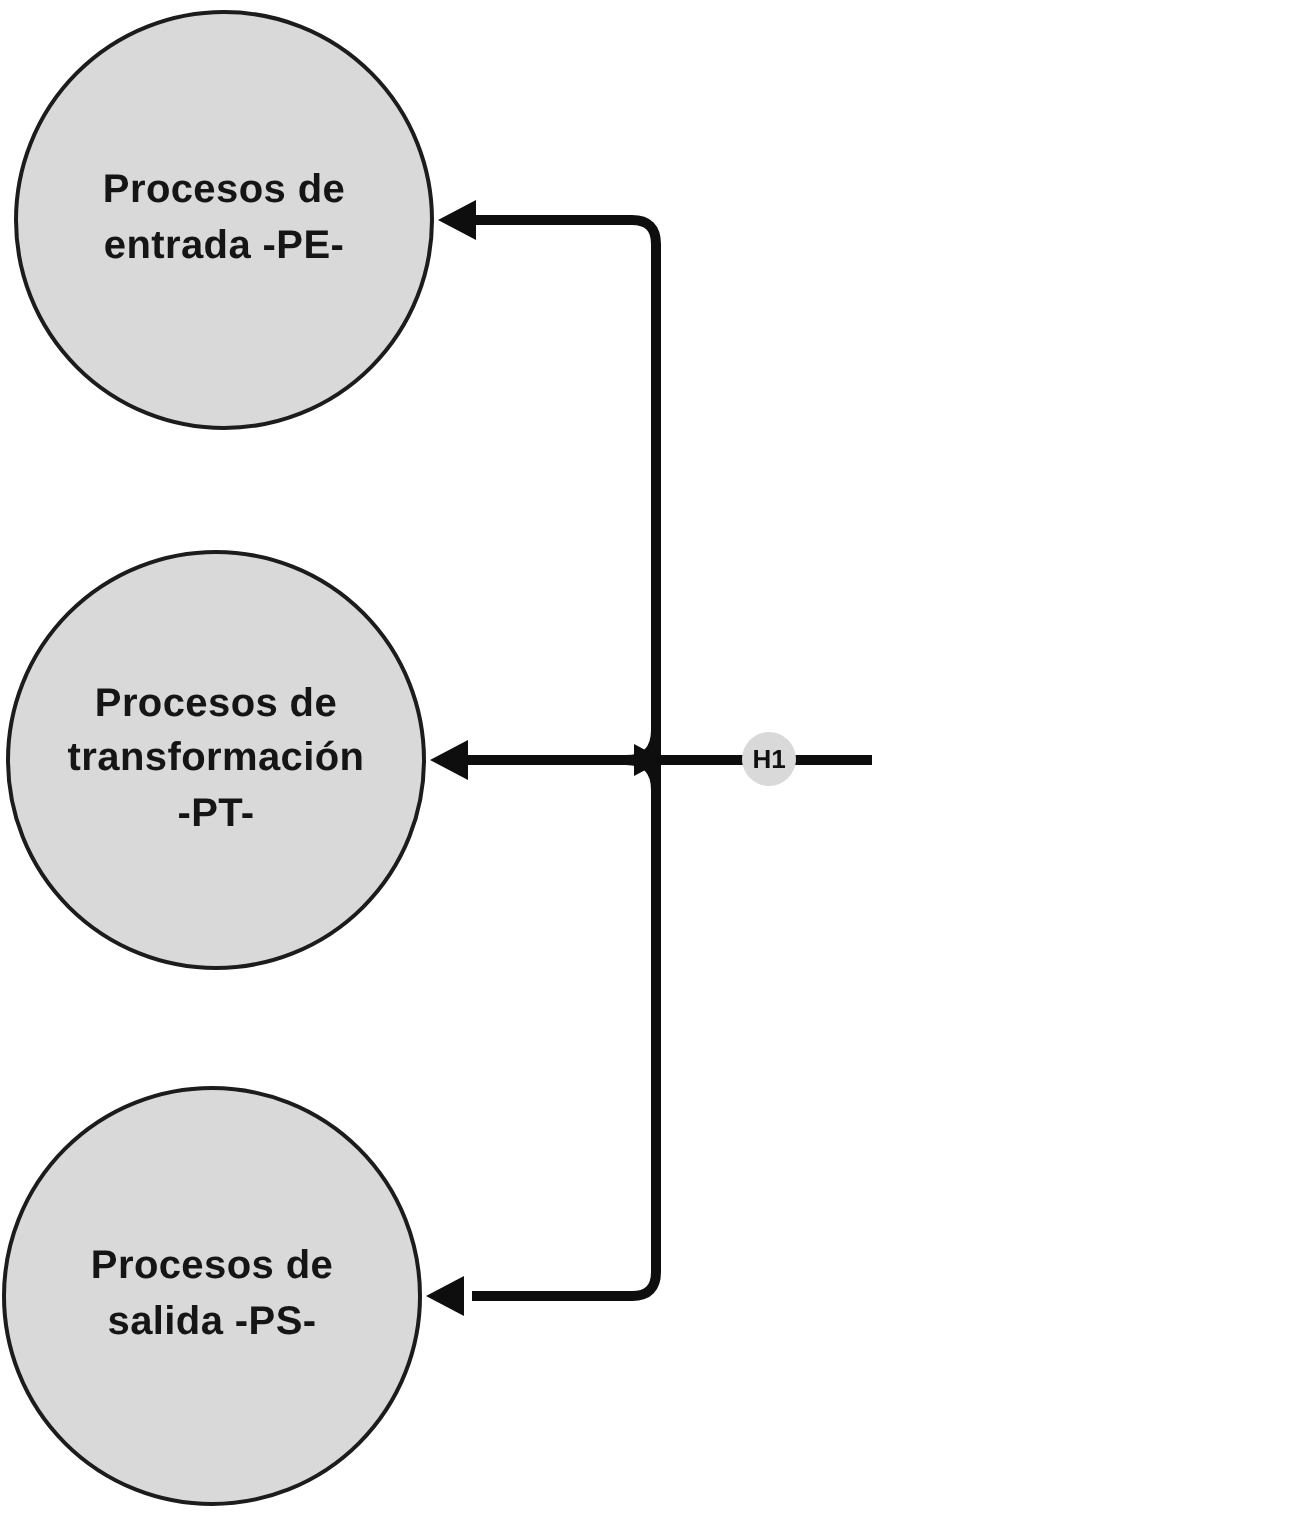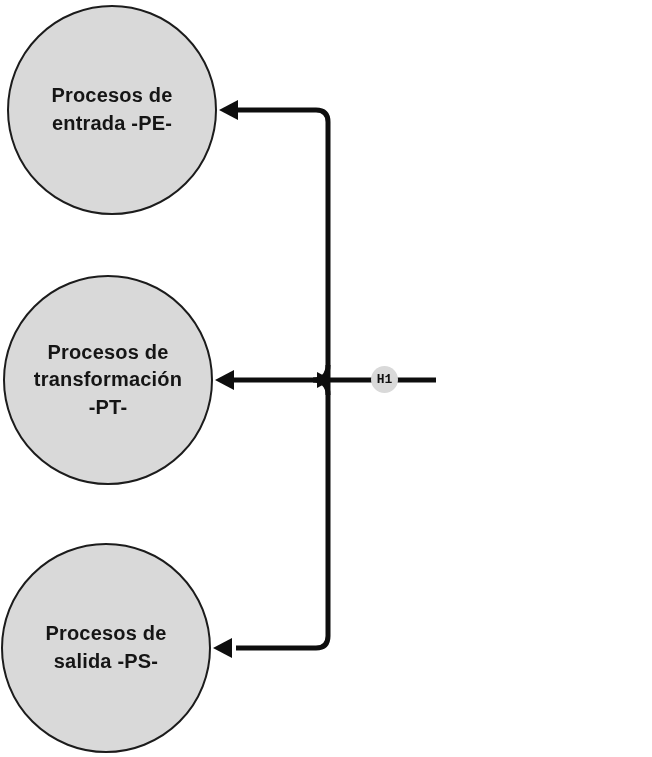--- a/index.html
+++ b/index.html
@@ -49,21 +49,21 @@
     position: absolute;
     left: 371px;
     top: 366px;
     width: 27px;
     height: 27px;
     border-radius: 50%;
     background: #d9d9d9;
     display: flex;
     align-items: center;
     justify-content: center;
-    font-family: Liberation Mono, monospace;
+    font-family: Liberation Sans, sans-serif;
     font-weight: 700;
     font-size: 13px;
     color: #111111;
   }
 </style>
 </head>
 <body>
 
 <div class="canvas">
 

